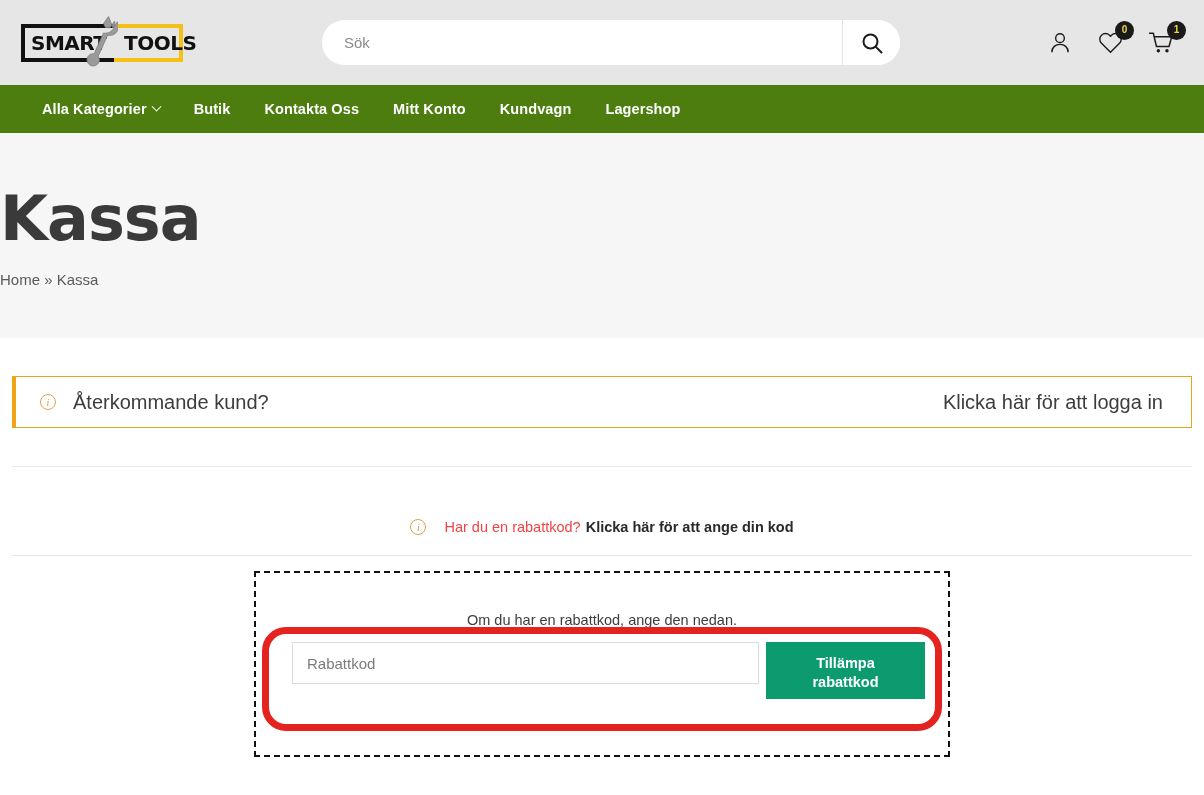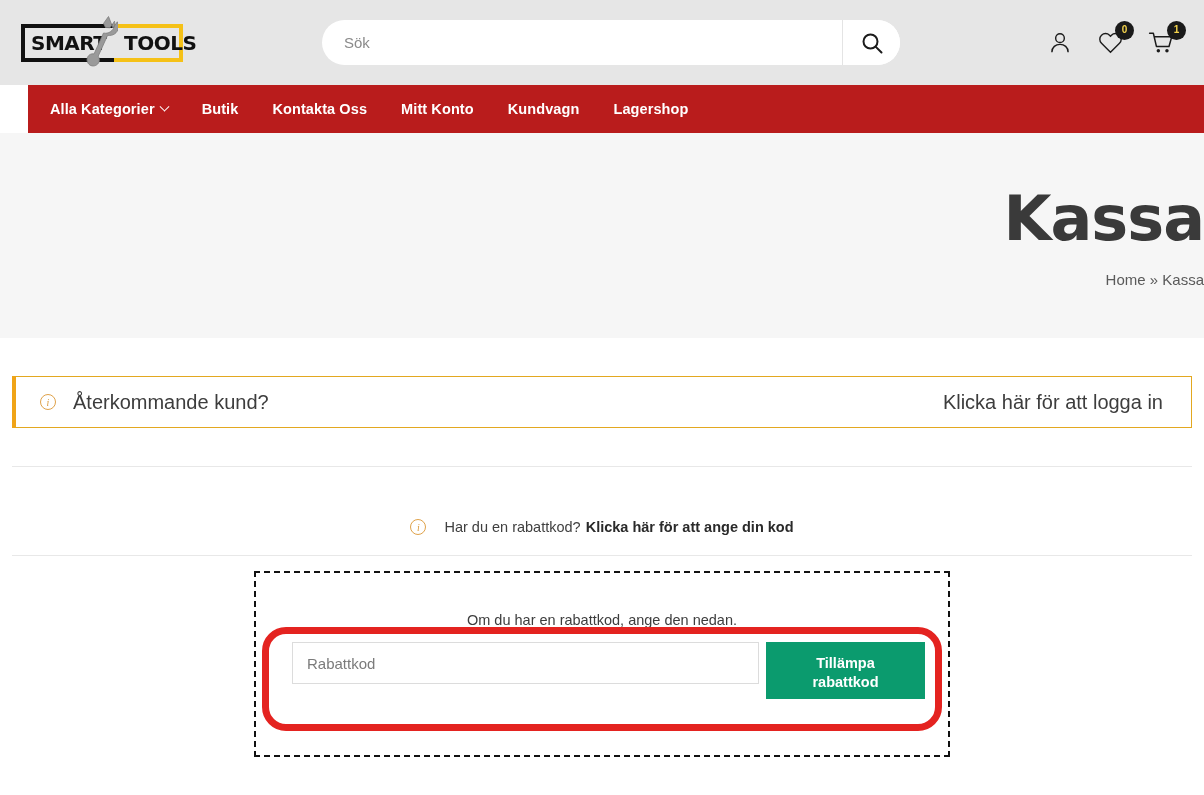--- a/index.html
+++ b/index.html
@@ -115,26 +115,25 @@
     color: #f5d44c;
     font-size: 10px;
     font-weight: bold;
     font-family: "Liberation Sans", sans-serif;
     display: flex; align-items: center; justify-content: center;
   }
 
   
   .nav {
     height: 48px;
-    background: #b91c1c;
-    display: flex;
-    align-items: center;
-    padding-left: 16px;
+    background: #4d7c0f;
+    display: flex;
+    align-items: center;
+    padding-left: 36px;
     gap: 22px;
-    margin-left: 28px;
   }
   .nav a {
     color: #ffffff;
     font-size: 14.5px;
     font-weight: bold;
     text-decoration: none;
     font-family: "Liberation Sans", sans-serif;
     letter-spacing: 0.1px;
     padding: 4px 6px;
     display: flex;
@@ -149,21 +148,21 @@
     border-bottom: 1.6px solid #fff;
     transform: rotate(45deg) translate(-2px,-2px);
   }
 
   
   .hero {
     height: 205px;
     background: #f6f6f6;
     display: flex;
     flex-direction: column;
-    align-items: flex-end;
+    align-items: flex-start;
     justify-content: center;
   }
   .hero h1 {
     font-family: "DejaVu Sans", sans-serif;
     font-size: 62px;
     font-weight: bold;
     color: #3a3a3a;
     letter-spacing: -1px;
     line-height: 72px;
   }
@@ -216,21 +215,21 @@
 
   .divider { height: 1px; background: #e8e8e8; margin: 0 12px; }
   .coupon-notice-row {
     height: 56px;
     display: flex;
     align-items: center;
     justify-content: center;
     gap: 0;
     margin-top: 32px;
   }
-  .coupon-notice-row .txt { margin-left: 18px; font-size: 14.5px; color: #404040; }
+  .coupon-notice-row .txt { margin-left: 18px; font-size: 14.5px; color: #ef4444; }
   .coupon-notice-row .strong {
     font-weight: bold; color: #2a2a2a; margin-left: 5px;
     text-decoration: none; cursor: pointer; font-size: 14.5px;
   }
 
   
   .coupon-area {
     position: relative;
     margin: 15px auto 0 auto;
     width: 696px;

